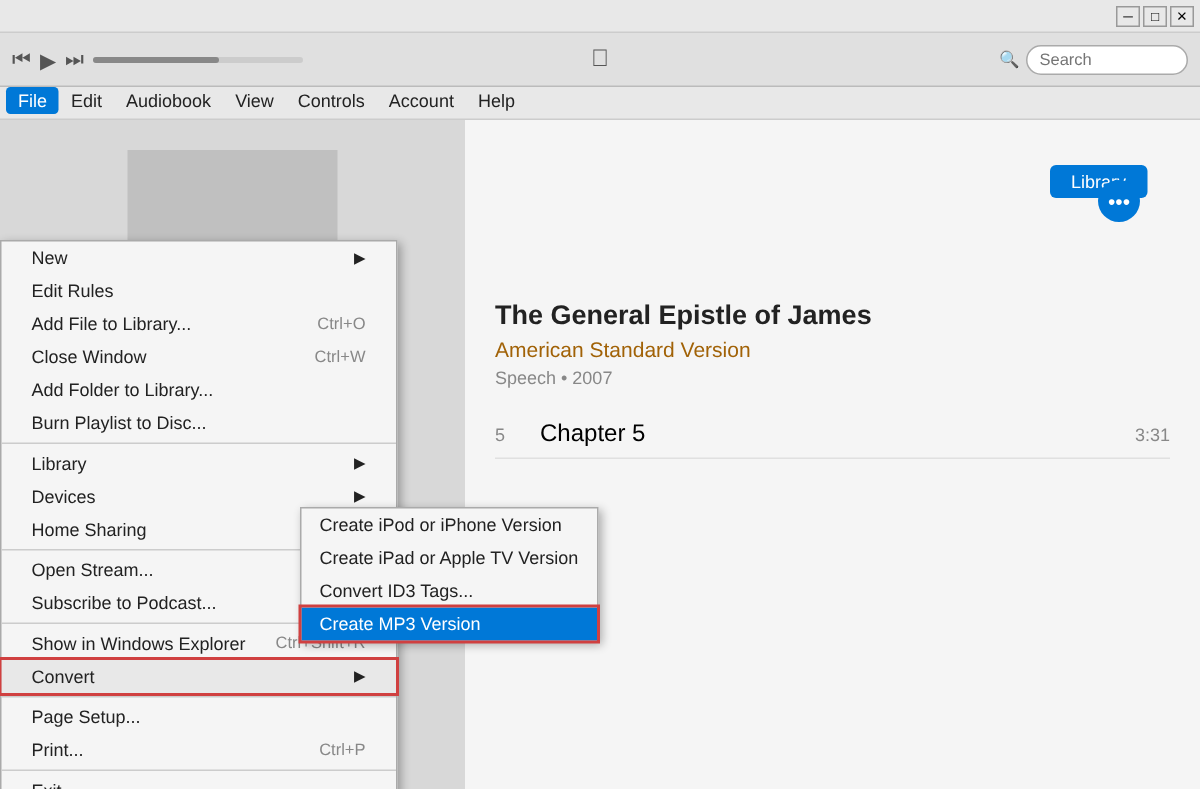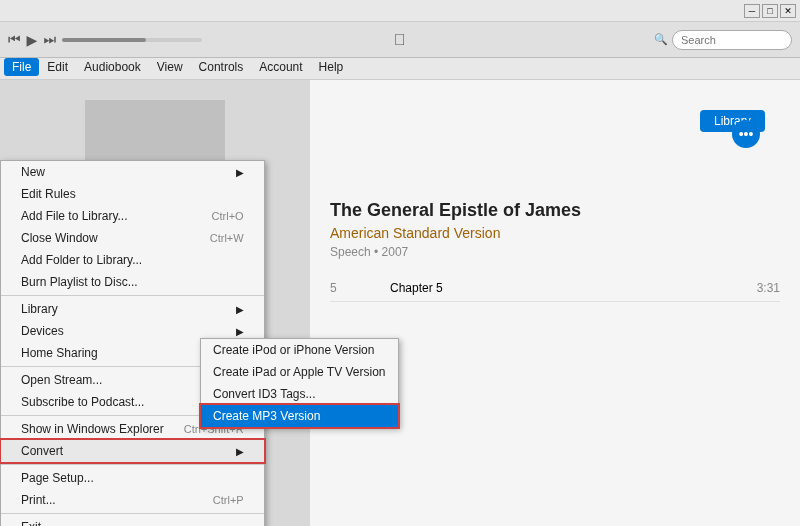--- a/index.html
+++ b/index.html
@@ -81,21 +81,21 @@
       margin-left: auto;
       display: flex;
       align-items: center;
       gap: 4px;
     }
     .search-icon-wrap {
       font-size: 11px;
       color: #888;
     }
     .search-input {
-      width: 120px;
+      width: 108px;
       height: 20px;
       border: 1px solid #aaa;
       border-radius: 10px;
       padding: 0 8px;
       font-size: 11px;
       background: white;
     }
 
     
     .menu-bar {
@@ -211,22 +211,21 @@
       padding: 6px 0;
       border-bottom: 1px solid #e0e0e0;
     }
     .track-num {
       width: 30px;
       color: #888;
       font-size: 12px;
     }
     .track-name {
       flex: 1;
-      font-size: 12px;
-      margin-left: 30px;
+      font-size: 16px;
     }
     .track-dur {
       color: #888;
       font-size: 12px;
     }
     .more-btn {
       position: absolute;
       right: 20px;
       top: 20px;
       width: 28px;

